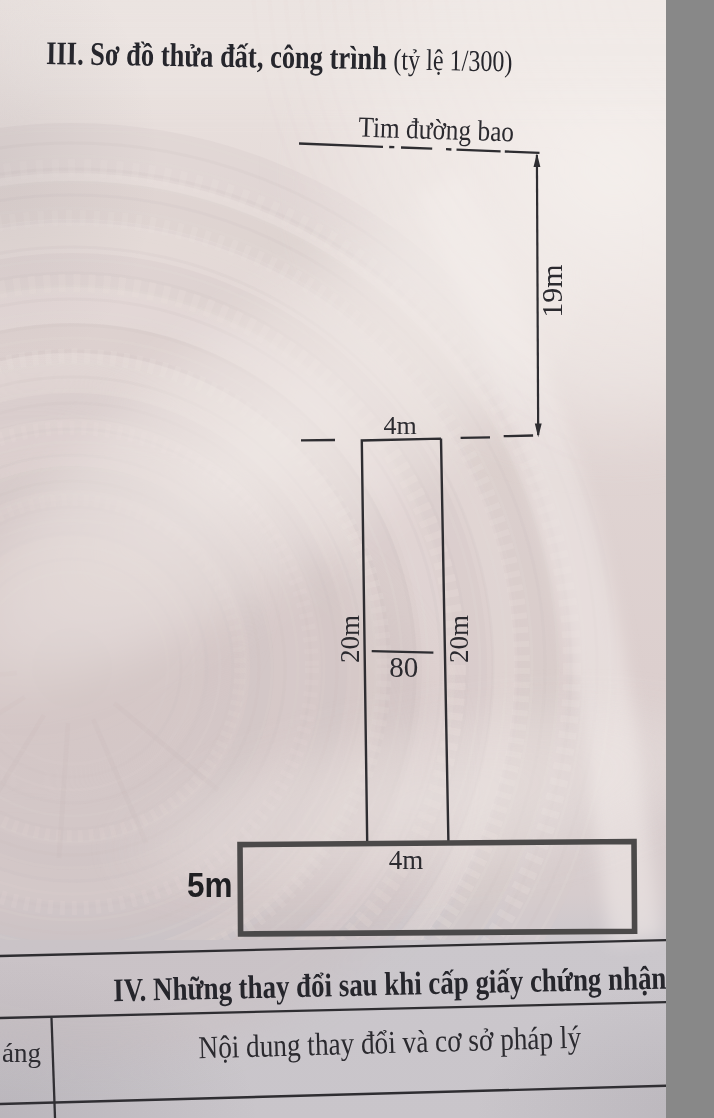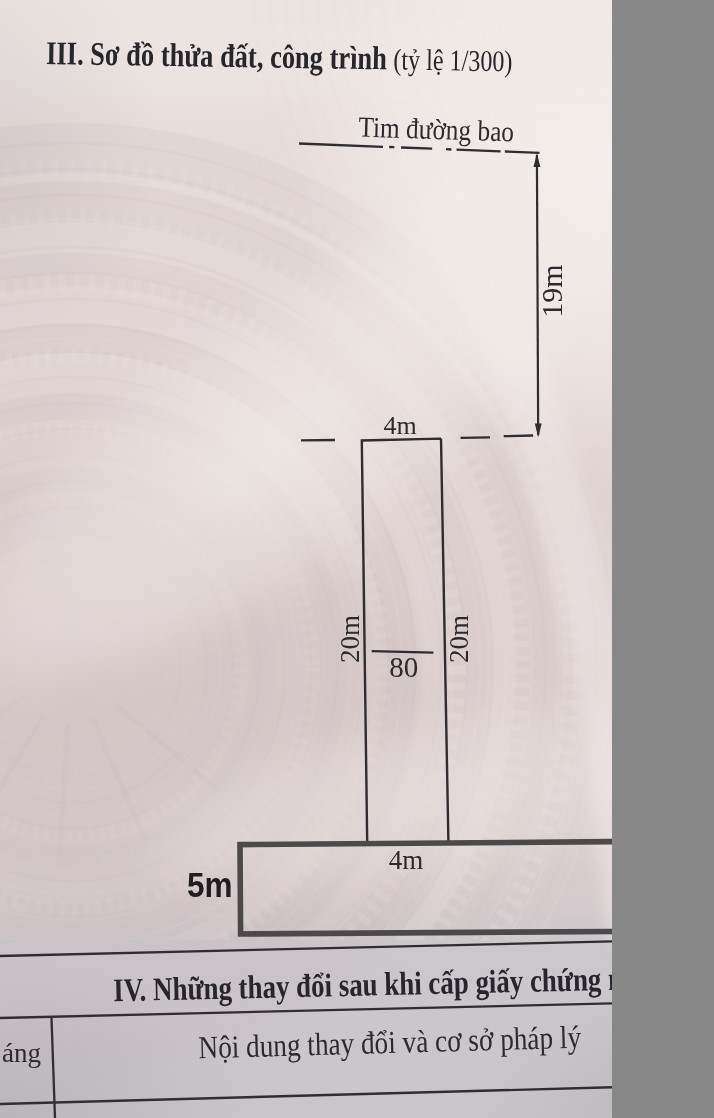--- a/index.html
+++ b/index.html
@@ -1,14 +1,14 @@
 <!DOCTYPE html>
 <html><head><meta charset="utf-8"><title>page</title><style>
 html,body{margin:0;padding:0;background:#888;}
-#page{width:612px;height:1118px;overflow:hidden;position:relative;font-family:"Liberation Serif",serif;text-align:center;}
+#page{width:666px;height:1118px;overflow:hidden;position:relative;font-family:"Liberation Serif",serif;text-align:center;}
 </style></head><body>
 <div id="page">
 <svg width="714" height="1118" viewBox="0 0 714 1118">
 <defs>
 <linearGradient id="base" x1="0" y1="0" x2="0" y2="1">
           <stop offset="0" stop-color="#eae2df"></stop>
           <stop offset="0.30" stop-color="#e2d7d5"></stop>
           <stop offset="0.60" stop-color="#dccfce"></stop>
           <stop offset="0.80" stop-color="#d6cccd"></stop>
           <stop offset="0.845" stop-color="#cbc7cc"></stop>

